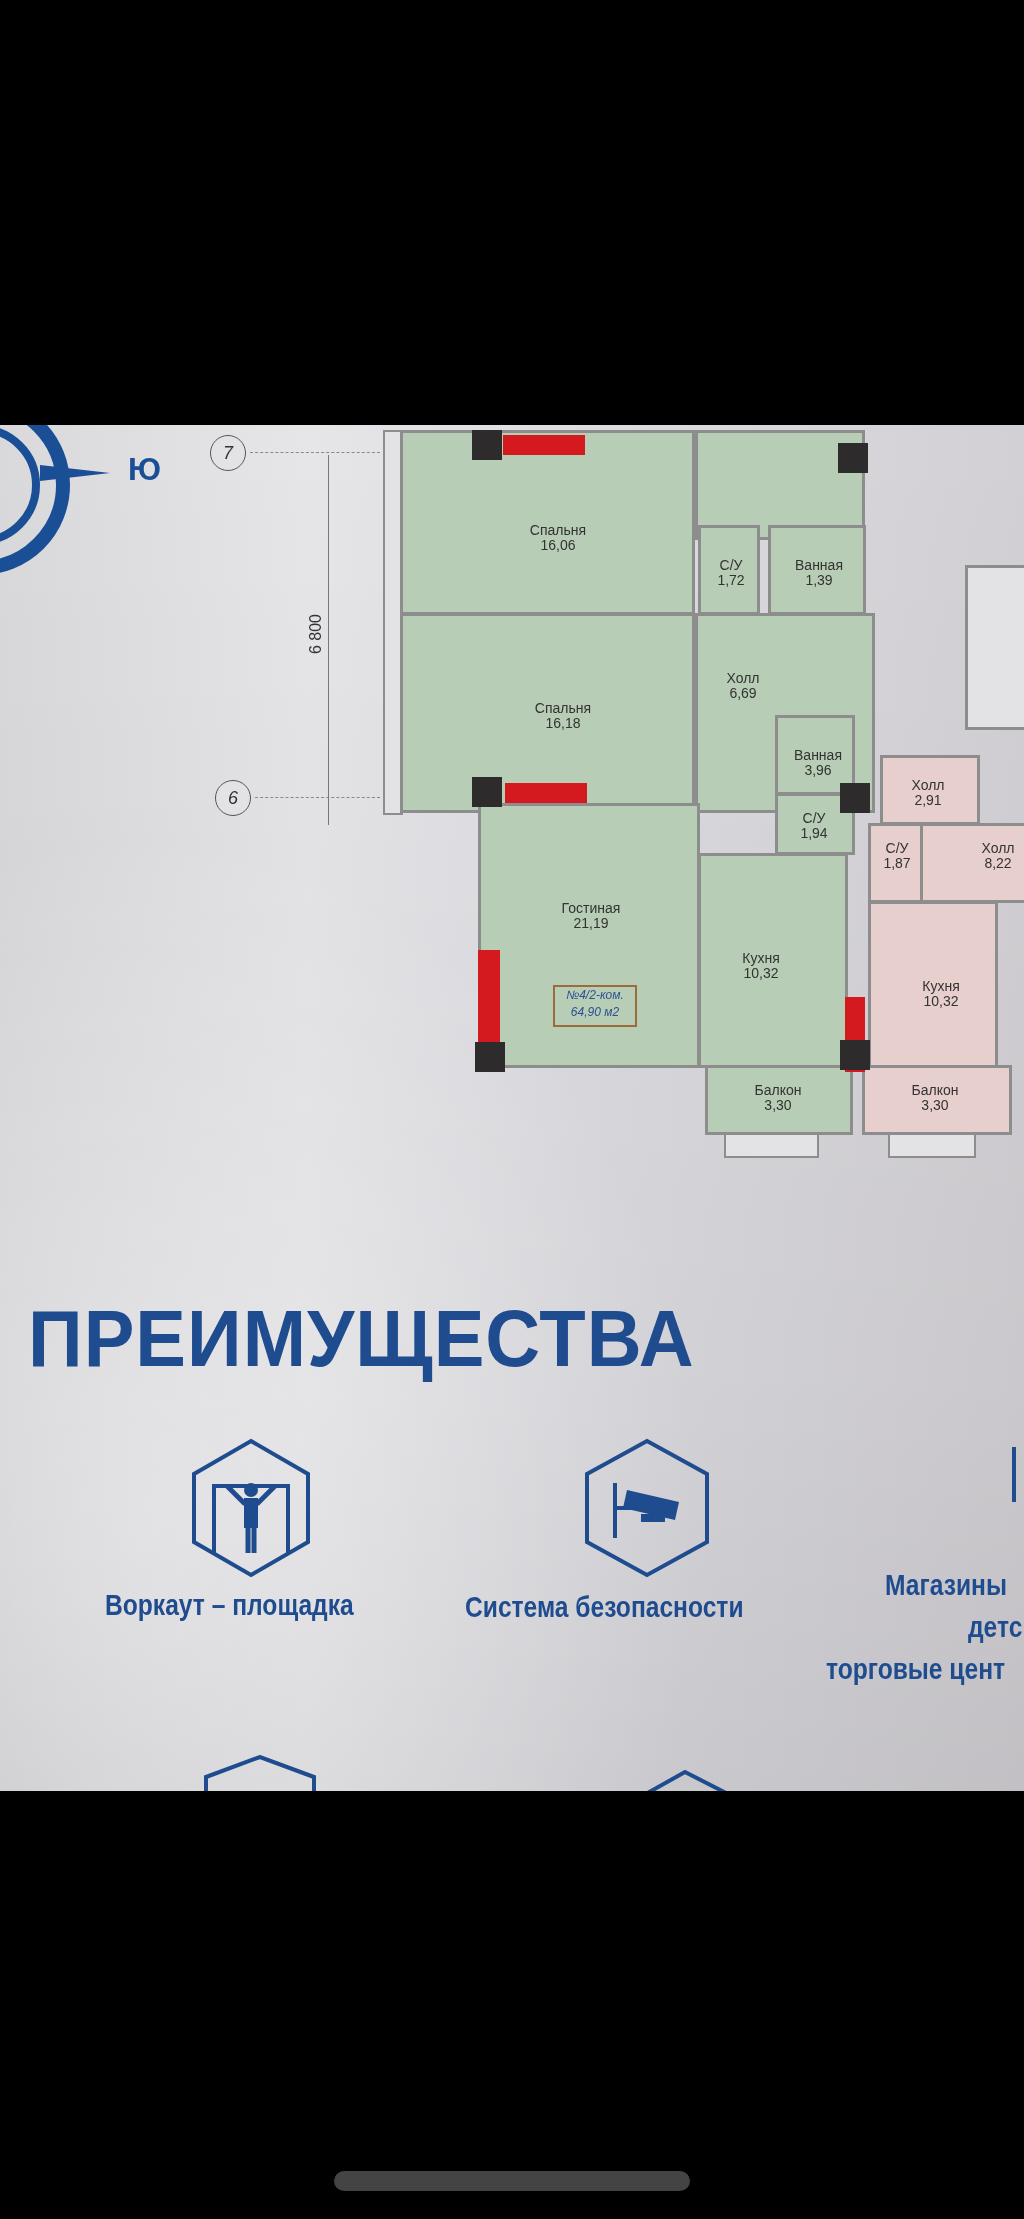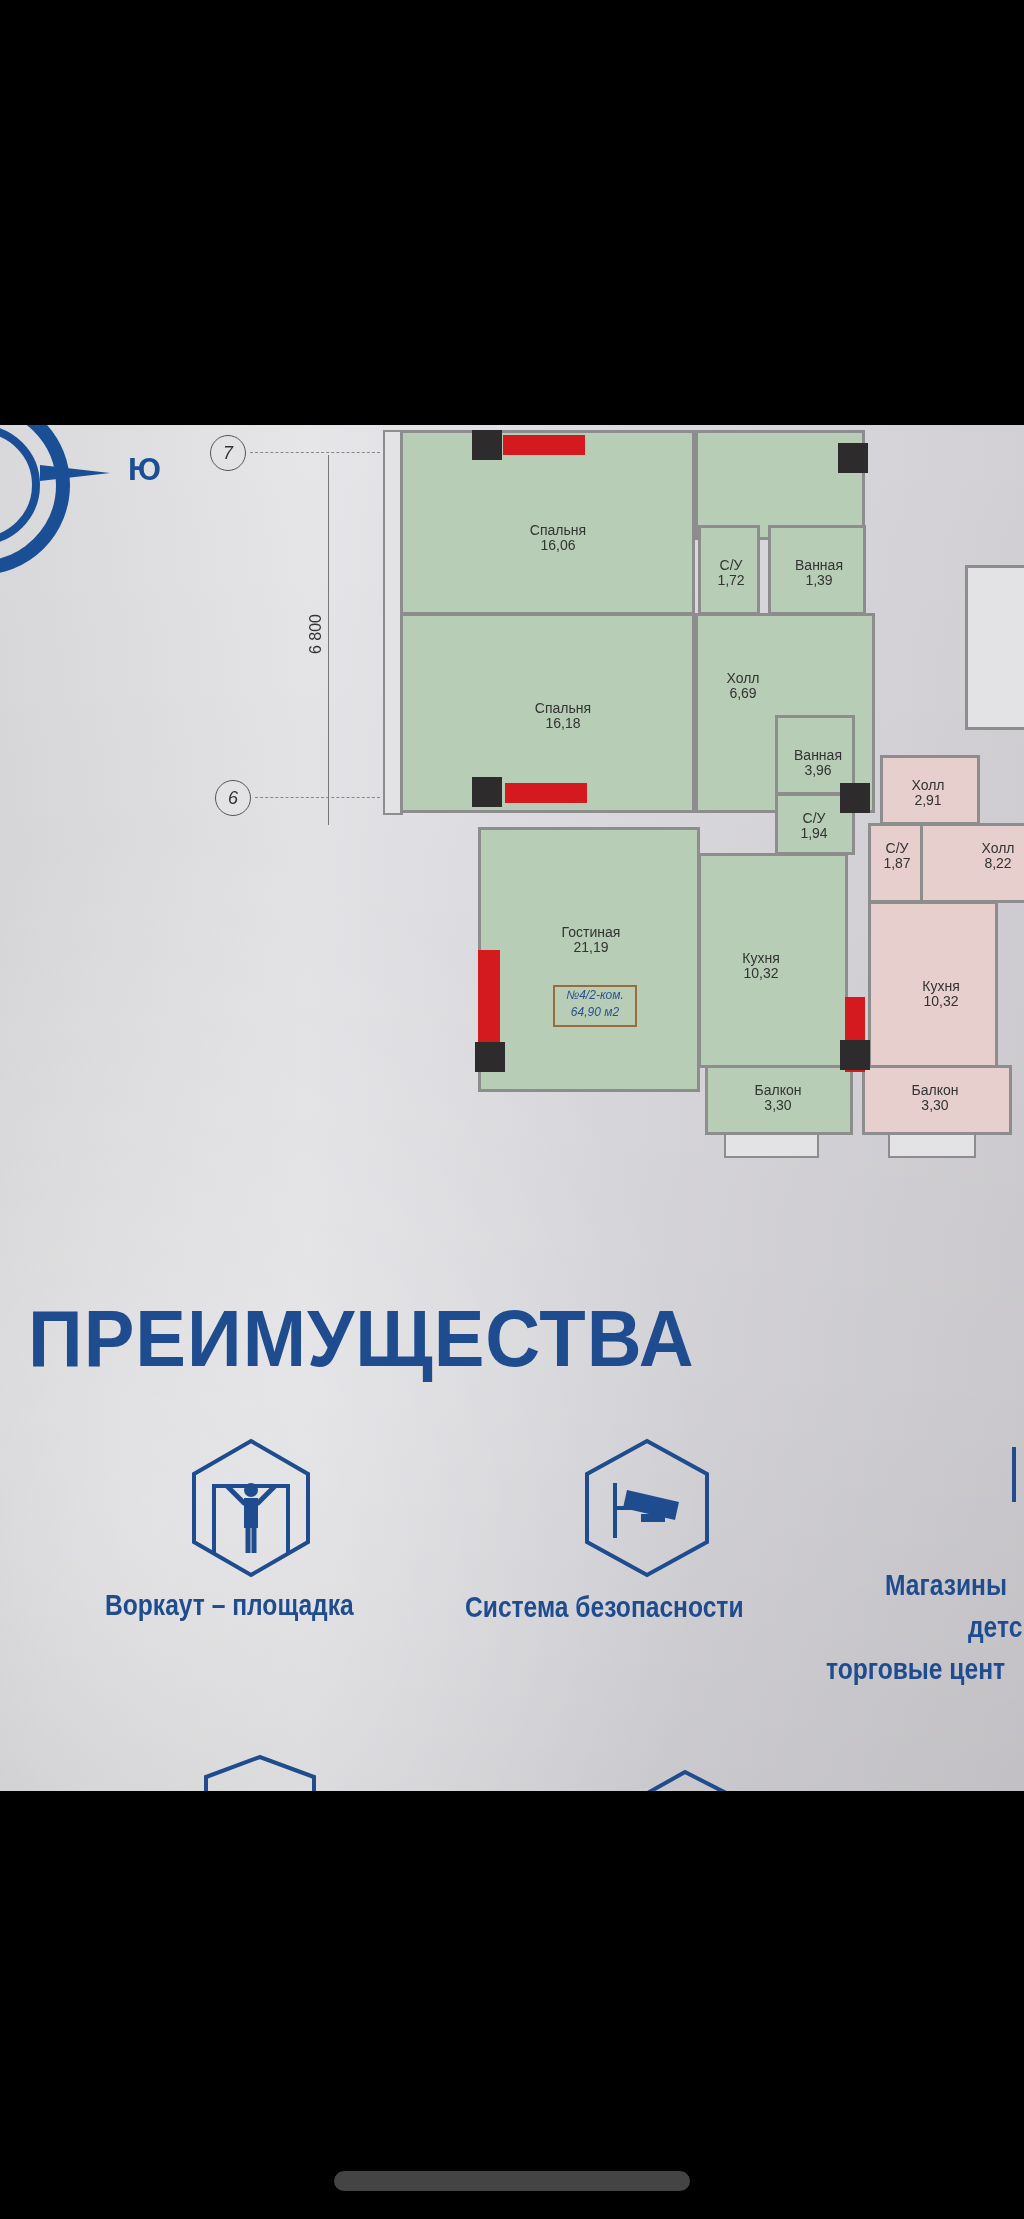--- a/index.html
+++ b/index.html
@@ -70,21 +70,21 @@
     </div>
     <div class="room" style="left:695px;top:188px;width:180px;height:200px;">
       <div class="rlabel" style="left:45px;top:70px;"><span>Холл</span><br><span>6,69</span></div>
     </div>
     <div class="room" style="left:775px;top:290px;width:80px;height:80px;">
       <div class="rlabel" style="left:40px;top:45px;"><span>Ванная</span><br><span>3,96</span></div>
     </div>
     <div class="room" style="left:775px;top:368px;width:80px;height:62px;">
       <div class="rlabel" style="left:36px;top:30px;"><span>С/У</span><br><span>1,94</span></div>
     </div>
-    <div class="room" style="left:478px;top:378px;width:222px;height:265px;margin-top:24px;">
+    <div class="room" style="left:478px;top:378px;width:222px;height:265px;">
       <div class="rlabel" style="left:110px;top:110px;"><span>Гостиная</span><br><span>21,19</span></div>
     </div>
     <div class="room" style="left:698px;top:428px;width:150px;height:215px;">
       <div class="rlabel" style="left:60px;top:110px;"><span>Кухня</span><br><span>10,32</span></div>
     </div>
     <div class="room" style="left:705px;top:640px;width:148px;height:70px;">
       <div class="rlabel" style="left:70px;top:30px;"><span>Балкон</span><br><span>3,30</span></div>
     </div>
 
     <div class="room pink" style="left:880px;top:330px;width:100px;height:70px;">

